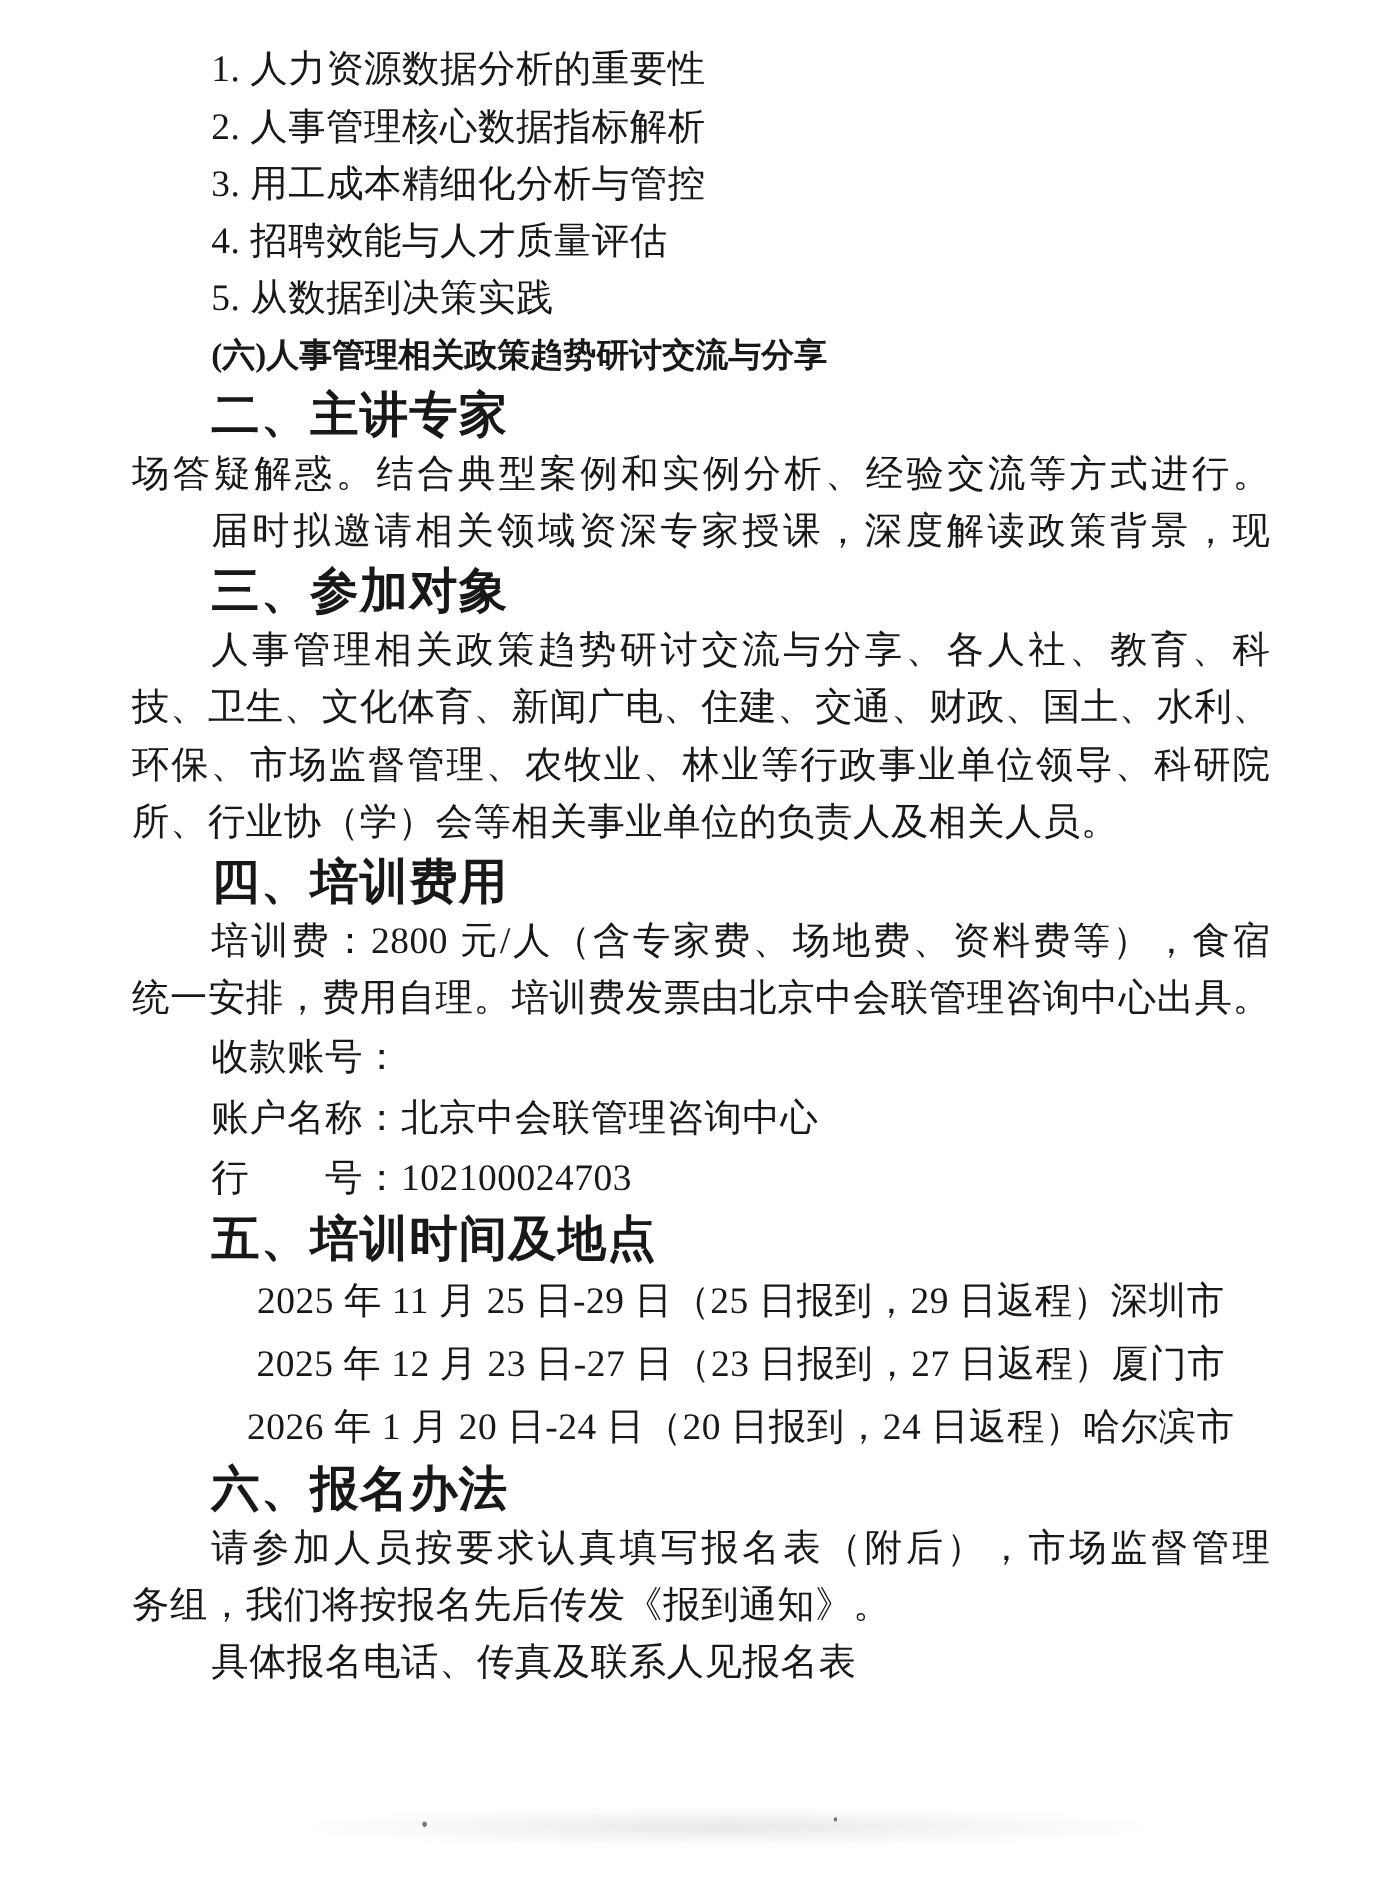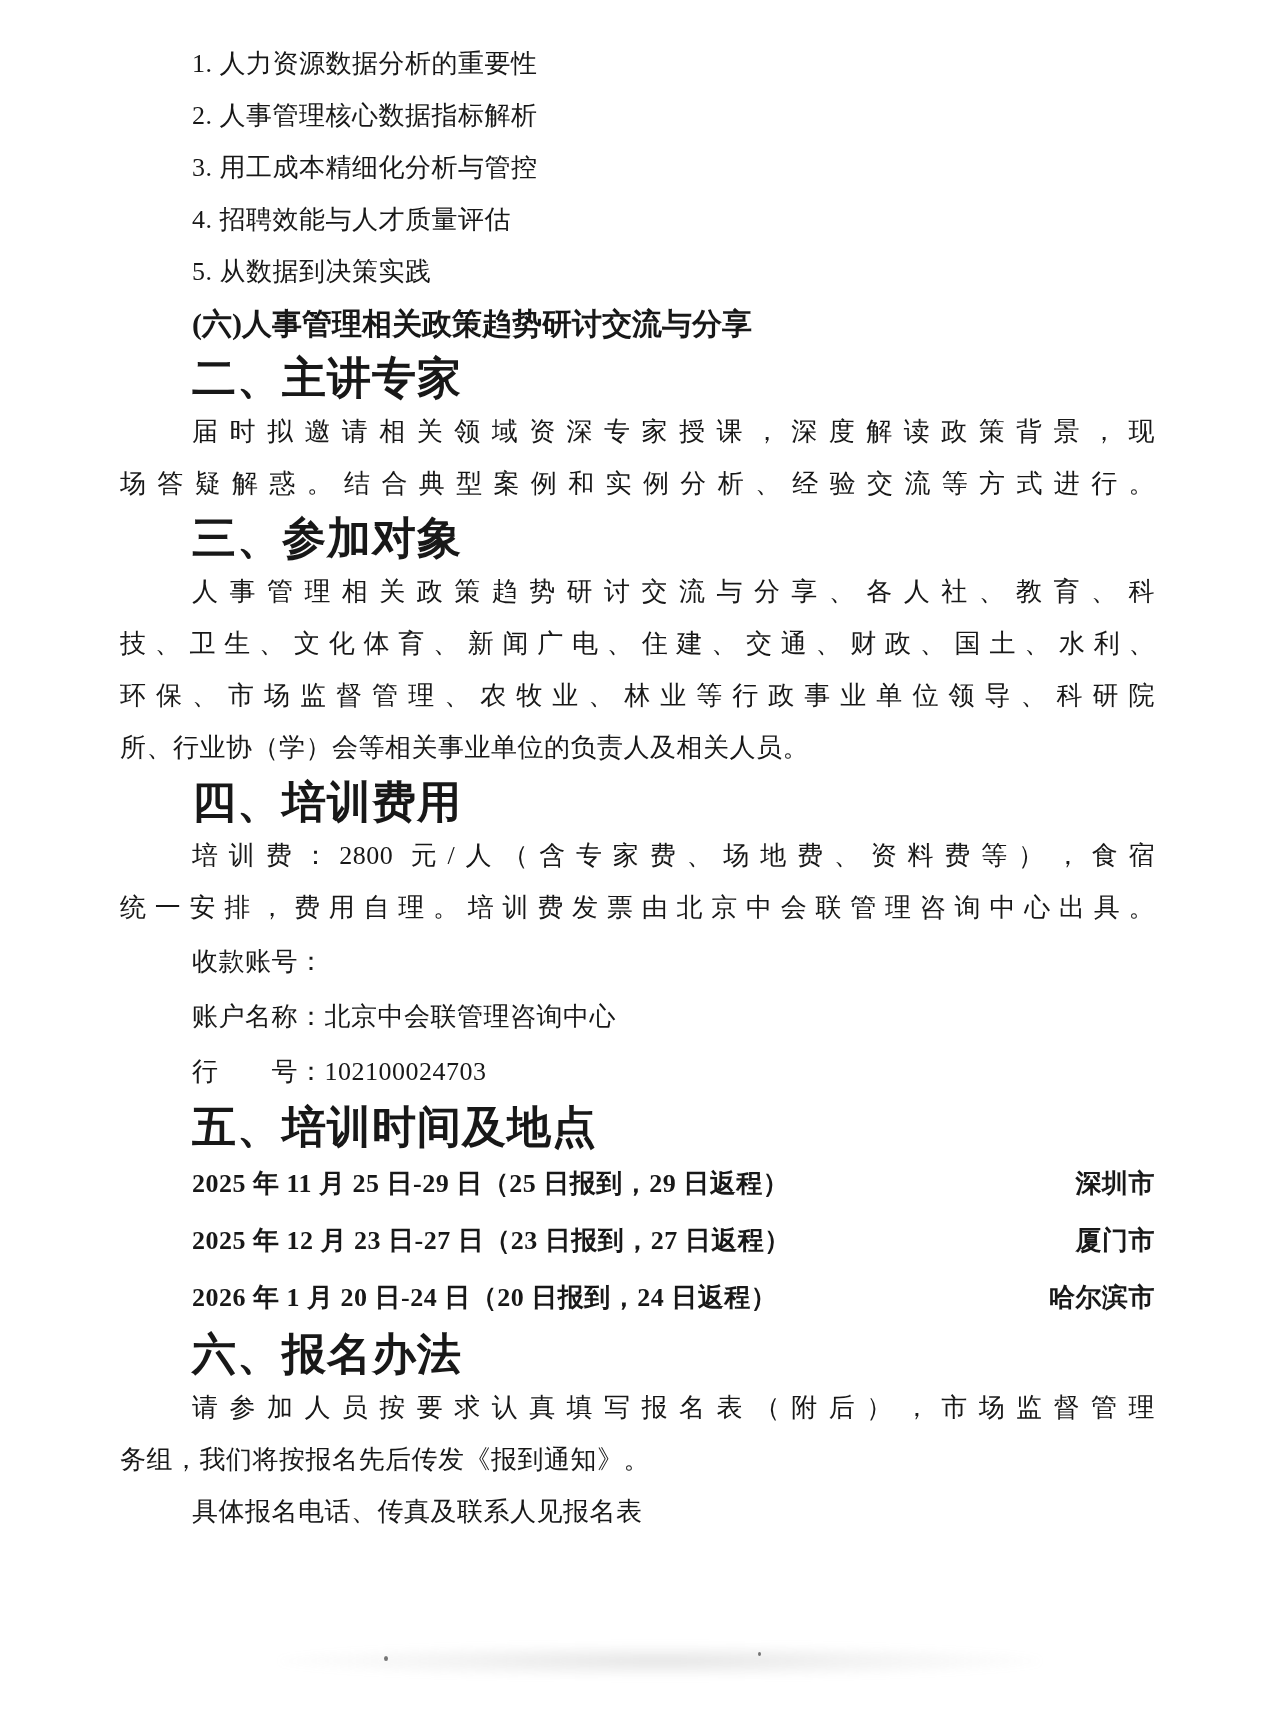--- a/index.html
+++ b/index.html
@@ -11,21 +11,21 @@
     overflow: hidden;
   }
   .page {
     position: relative;
     width: 1262px; height: 1718px;
     box-sizing: border-box;
     padding: 38px 107px 0 120px;
     background: #ffffff;
   }
   .line {
-    font-size: 26px;
+    font-size: 34px;
     line-height: 52px;
     height: 52px;
     white-space: nowrap;
     letter-spacing: 0.5px;
   }
   .indent { text-indent: 72px; }
   .fill {
     white-space: normal;
     text-align: justify;
     text-align-last: justify;
@@ -42,26 +42,25 @@
     letter-spacing: 1px;
   }
   .subheading {
     font-weight: 700;
     font-size: 30px;
     letter-spacing: 0;
   }
   .acct { line-height: 55px; height: 55px; }
   .dateline {
     display: flex;
-    justify-content: space-between;
+    justify-content: center;
     padding-left: 72px;
     line-height: 57px;
     height: 57px;
     text-indent: 0;
-    font-weight: bold;
   }
   .dateline .city { text-indent: 0; }
   .smudge {
     position: absolute;
     left: 280px; top: 1644px;
     width: 760px; height: 34px;
     background: radial-gradient(ellipse at center, rgba(120,120,120,0.18), rgba(160,160,160,0.06) 55%, rgba(255,255,255,0) 75%);
     filter: blur(3px);
     pointer-events: none;
   }
@@ -82,22 +81,22 @@
 
   <div class="line indent">1. 人力资源数据分析的重要性</div>
   <div class="line indent">2. 人事管理核心数据指标解析</div>
   <div class="line indent">3. 用工成本精细化分析与管控</div>
   <div class="line indent">4. 招聘效能与人才质量评估</div>
   <div class="line indent">5. 从数据到决策实践</div>
 
   <div class="line indent subheading">(六)人事管理相关政策趋势研讨交流与分享</div>
 
   <div class="heading">二、主讲专家</div>
+  <div class="line fill">场答疑解惑。结合典型案例和实例分析、经验交流等方式进行。</div>
   <div class="line indent fill">届时拟邀请相关领域资深专家授课，深度解读政策背景，现</div>
-  <div class="line fill">场答疑解惑。结合典型案例和实例分析、经验交流等方式进行。</div>
 
   <div class="heading">三、参加对象</div>
   <div class="line indent fill">人事管理相关政策趋势研讨交流与分享、各人社、教育、科</div>
   <div class="line fill">技、卫生、文化体育、新闻广电、住建、交通、财政、国土、水利、</div>
   <div class="line fill">环保、市场监督管理、农牧业、林业等行政事业单位领导、科研院</div>
   <div class="line">所、行业协（学）会等相关事业单位的负责人及相关人员。</div>
 
   <div class="heading">四、培训费用</div>
   <div class="line indent fill">培训费：2800 元/人（含专家费、场地费、资料费等），食宿</div>
   <div class="line fill">统一安排，费用自理。培训费发票由北京中会联管理咨询中心出具。</div>

